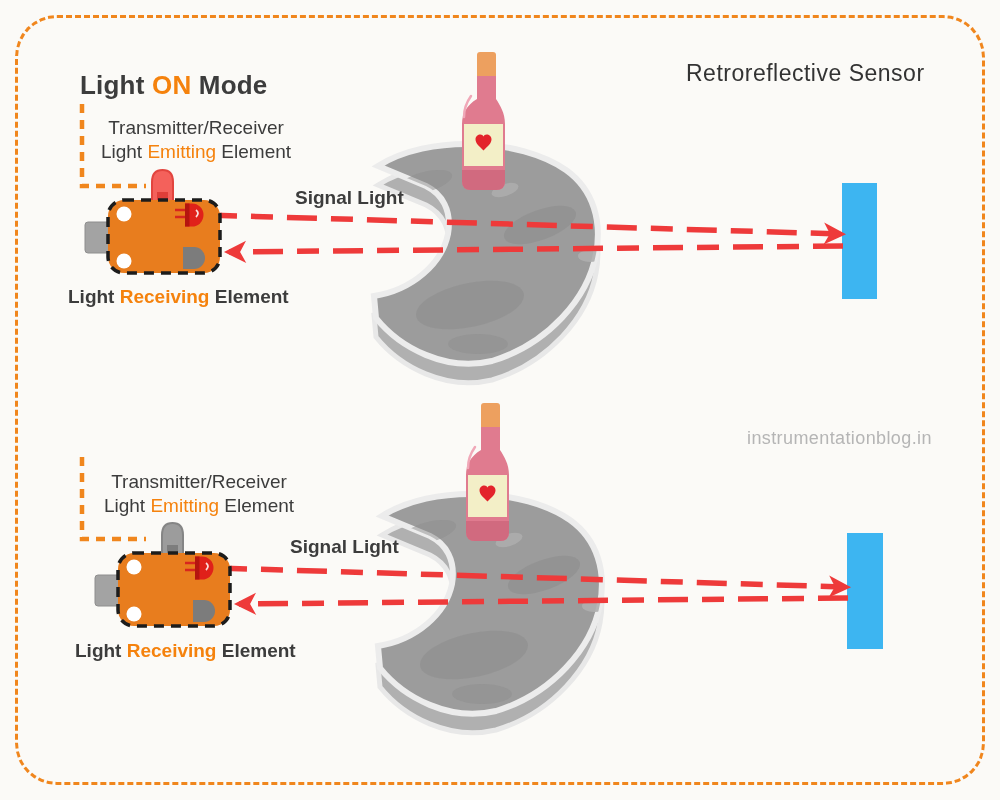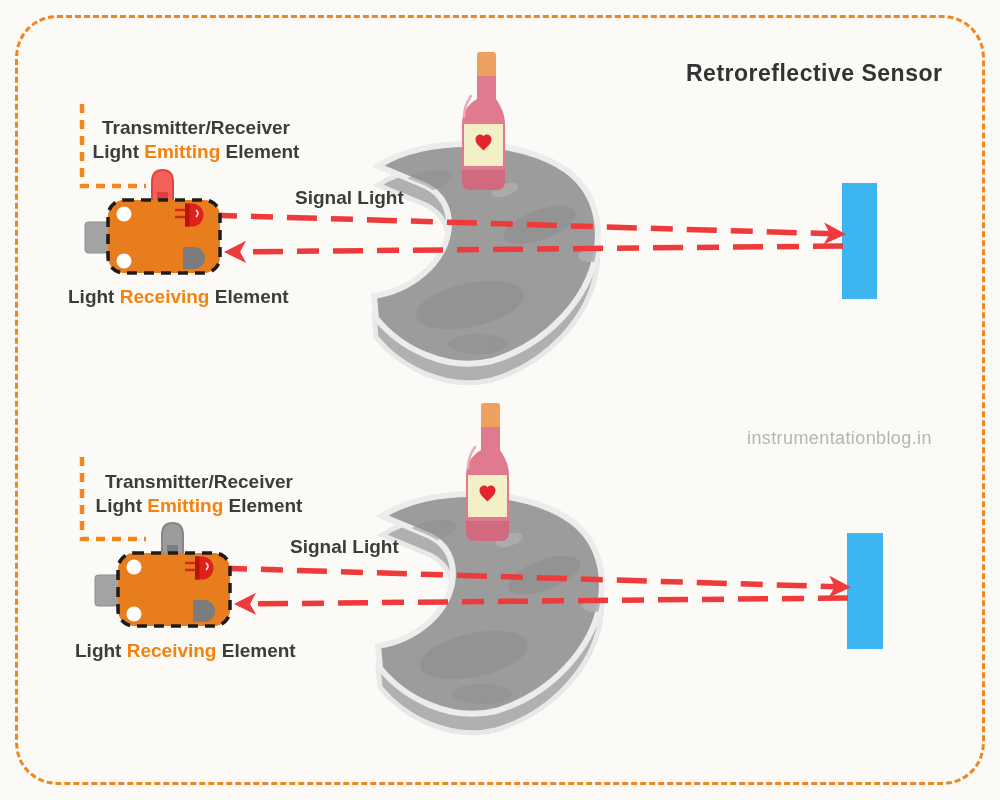--- a/index.html
+++ b/index.html
@@ -23,23 +23,23 @@
     position:absolute;
     left:15px;top:15px;right:15px;bottom:15px;
     border:3px dashed var(--border-orange);
     border-radius:42px;
     pointer-events:none;
   }
   .gfx{position:absolute;left:0;top:0;}
   .label{position:absolute;color:var(--text-dark);white-space:nowrap;}
   .mode-title{font-size:26px;font-weight:700;letter-spacing:.2px;}
   .accent{color:var(--accent);}
-  .sub-label{font-size:19px;font-weight:700;line-height:24px;text-align:center;white-space:normal;}
+  .sub-label{font-size:19px;font-weight:400;line-height:24px;text-align:center;white-space:normal;}
   .inline-label{font-size:19px;font-weight:700;}
-  .main-title{font-size:23px;font-weight:700;letter-spacing:.5px;color:#333;}
+  .main-title{font-size:23px;font-weight:400;letter-spacing:.5px;color:#333;}
   .watermark{font-size:18px;font-weight:500;letter-spacing:.4px;color:var(--watermark-gray);margin-top:7px;}
   .beam{stroke:var(--beam-red);stroke-width:5.5;stroke-dasharray:30 14 22 14;fill:none;}
   .orange-dash{stroke:var(--border-orange);stroke-width:4.5;stroke-dasharray:9 7;fill:none;}
   .led-on{--led-fill:#F4615B;--led-stroke:#E2443E;--led-base:#DD3B35;}
   .led-off{--led-fill:#9C9C9C;--led-stroke:#858585;--led-base:#7A7A7A;}
 </style>
 </head>
 <body>
 
 <div class="canvas">
@@ -126,20 +126,23 @@
     <line class="beam" x1="848" y1="598" x2="239" y2="604" marker-end="url(#arr)"></line>
     <path class="orange-dash" d="M82,457 L82,539 L146,539"></path>
     <g class="led-off" transform="translate(95,518)">
         <use href="#sensor"></use>
       </g>
   </svg>
 
   <div class="label main-title" style="left:686px;top:60px">Retroreflective Sensor</div>
   <div class="label watermark" style="left:747px;top:421px">instrumentationblog.in</div>
 
+  <div class="label mode-title" style="left:80px;top:70px">
+    <span>Light </span><span class="accent">ON</span><span> Mode</span>
+  </div>
   <div class="label sub-label" style="left:86px;top:116px;width:220px">
     <span>Transmitter/Receiver</span><br>
     <span>Light </span><span class="accent">Emitting</span><span> Element</span>
   </div>
   <div class="label inline-label" style="left:68px;top:286px">
     <span>Light </span><span class="accent">Receiving</span><span> Element</span>
   </div>
   <div class="label inline-label" style="left:295px;top:187px">Signal Light</div>
 
   <div class="label sub-label" style="left:89px;top:470px;width:220px">

